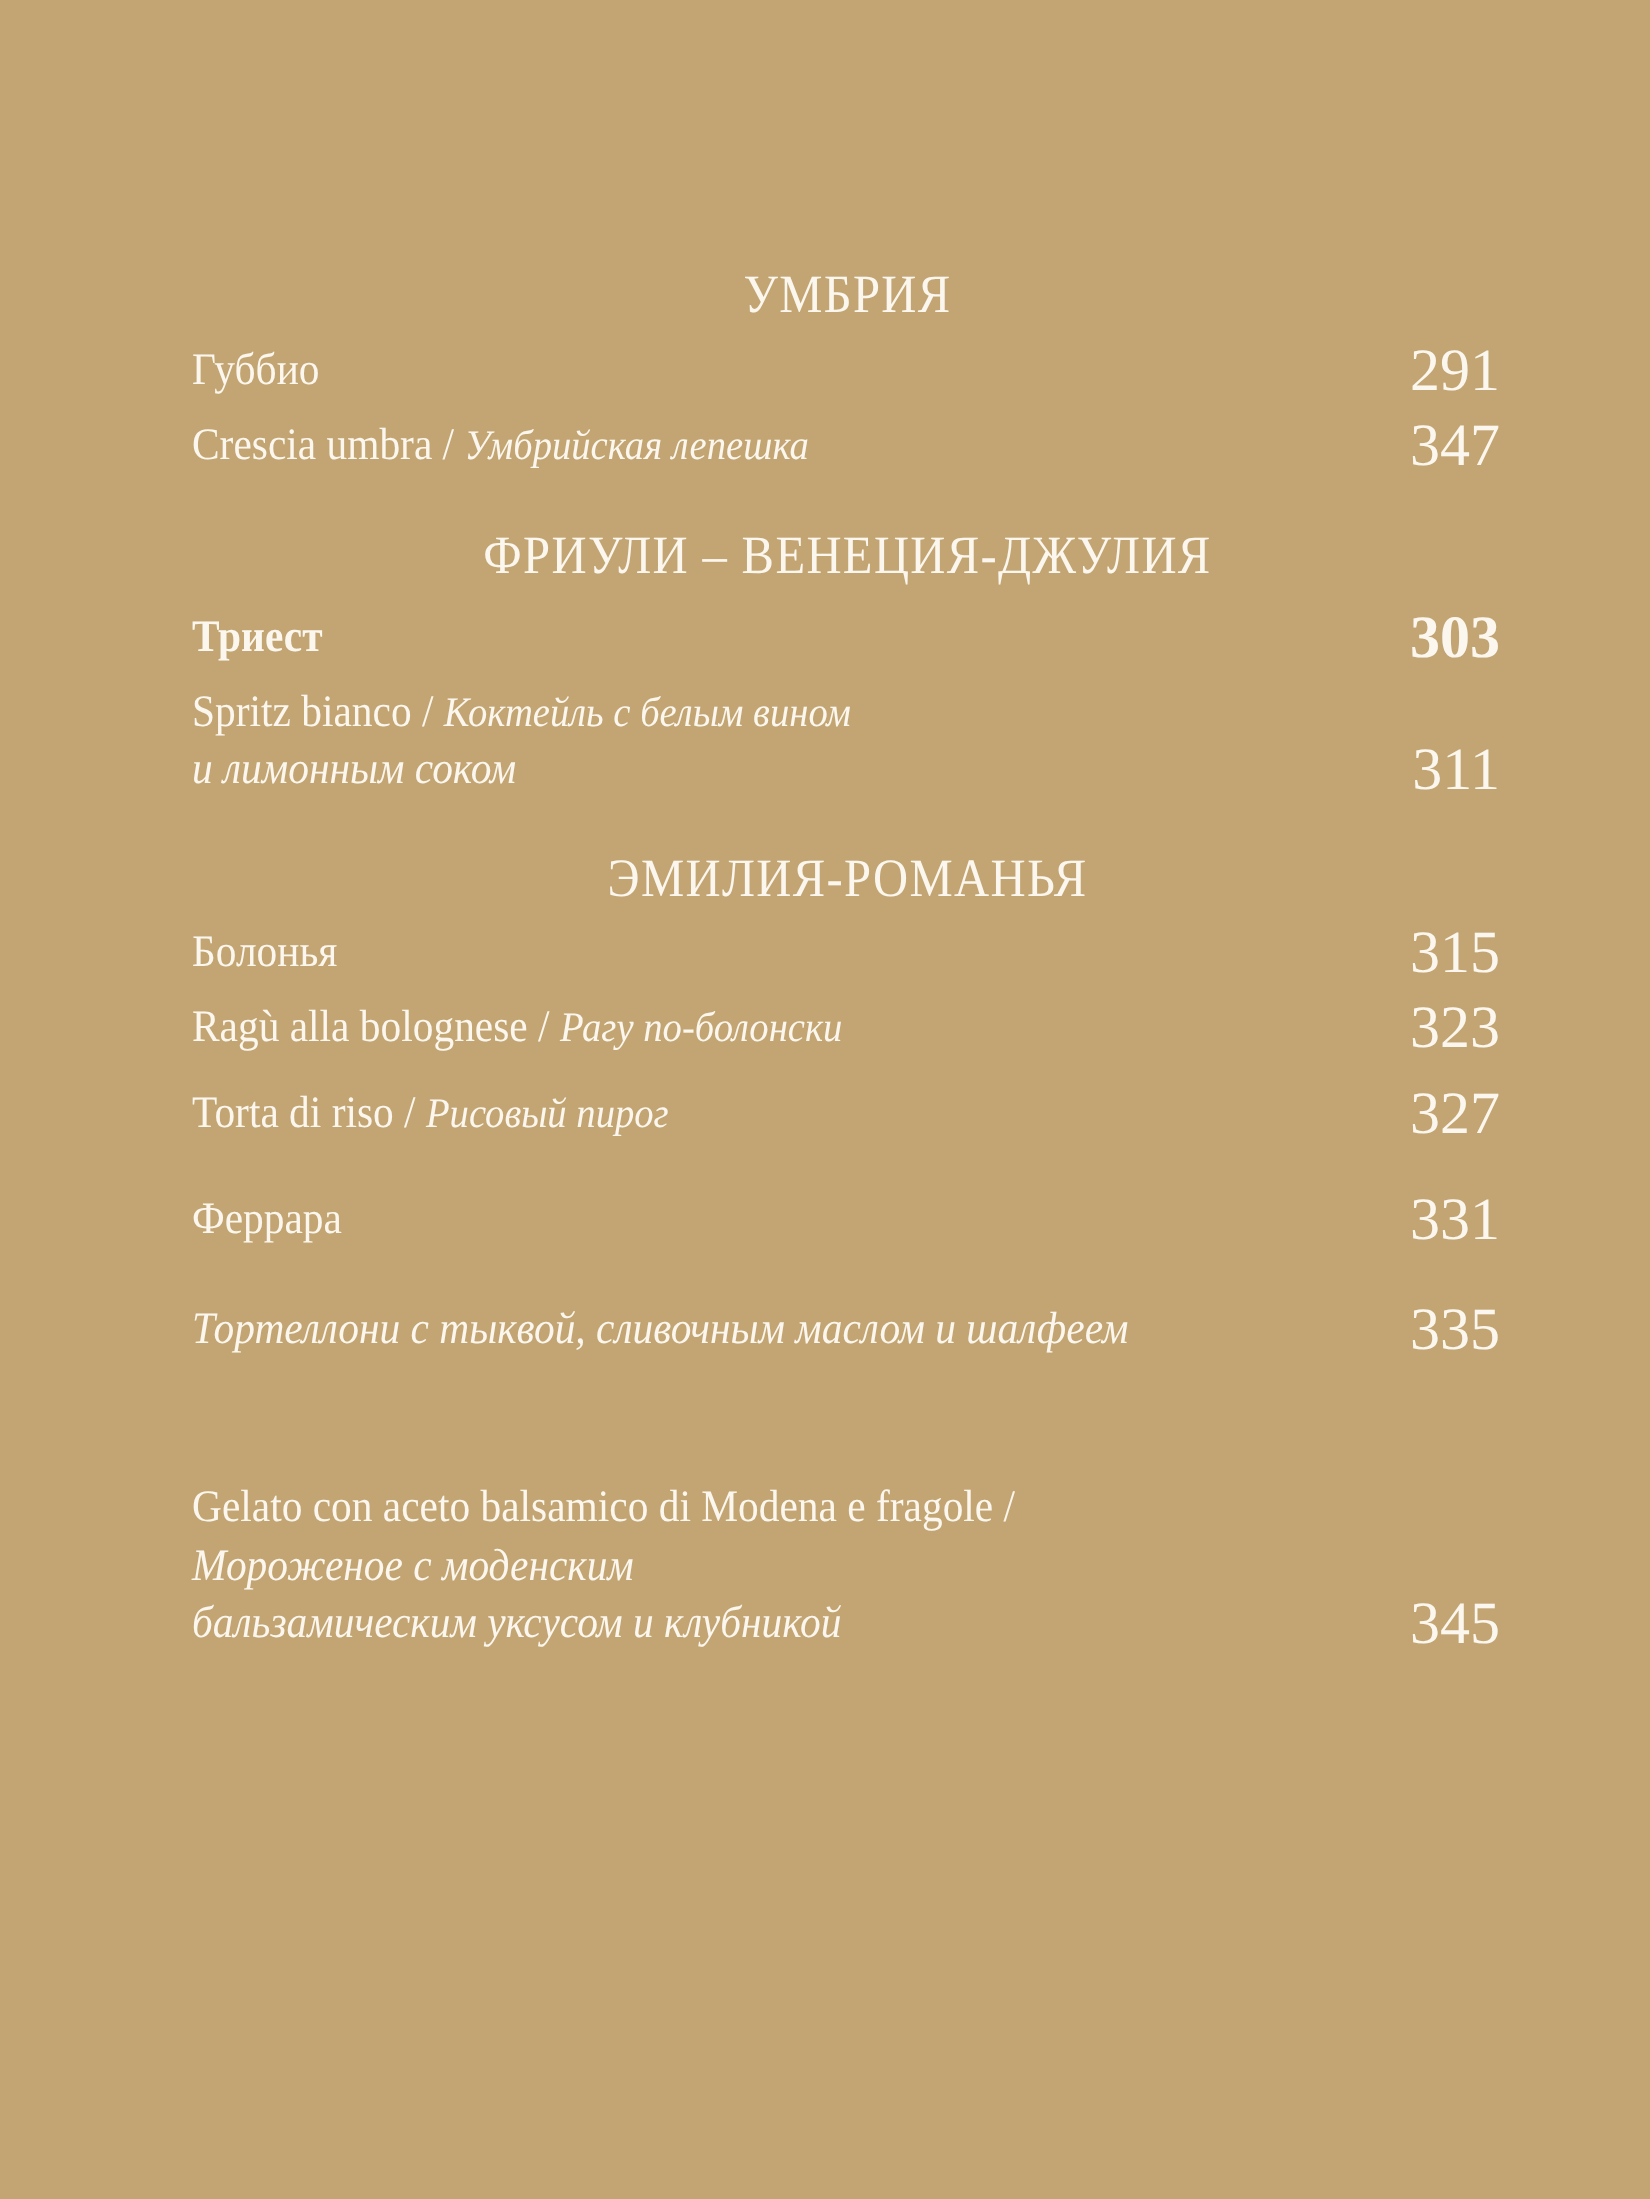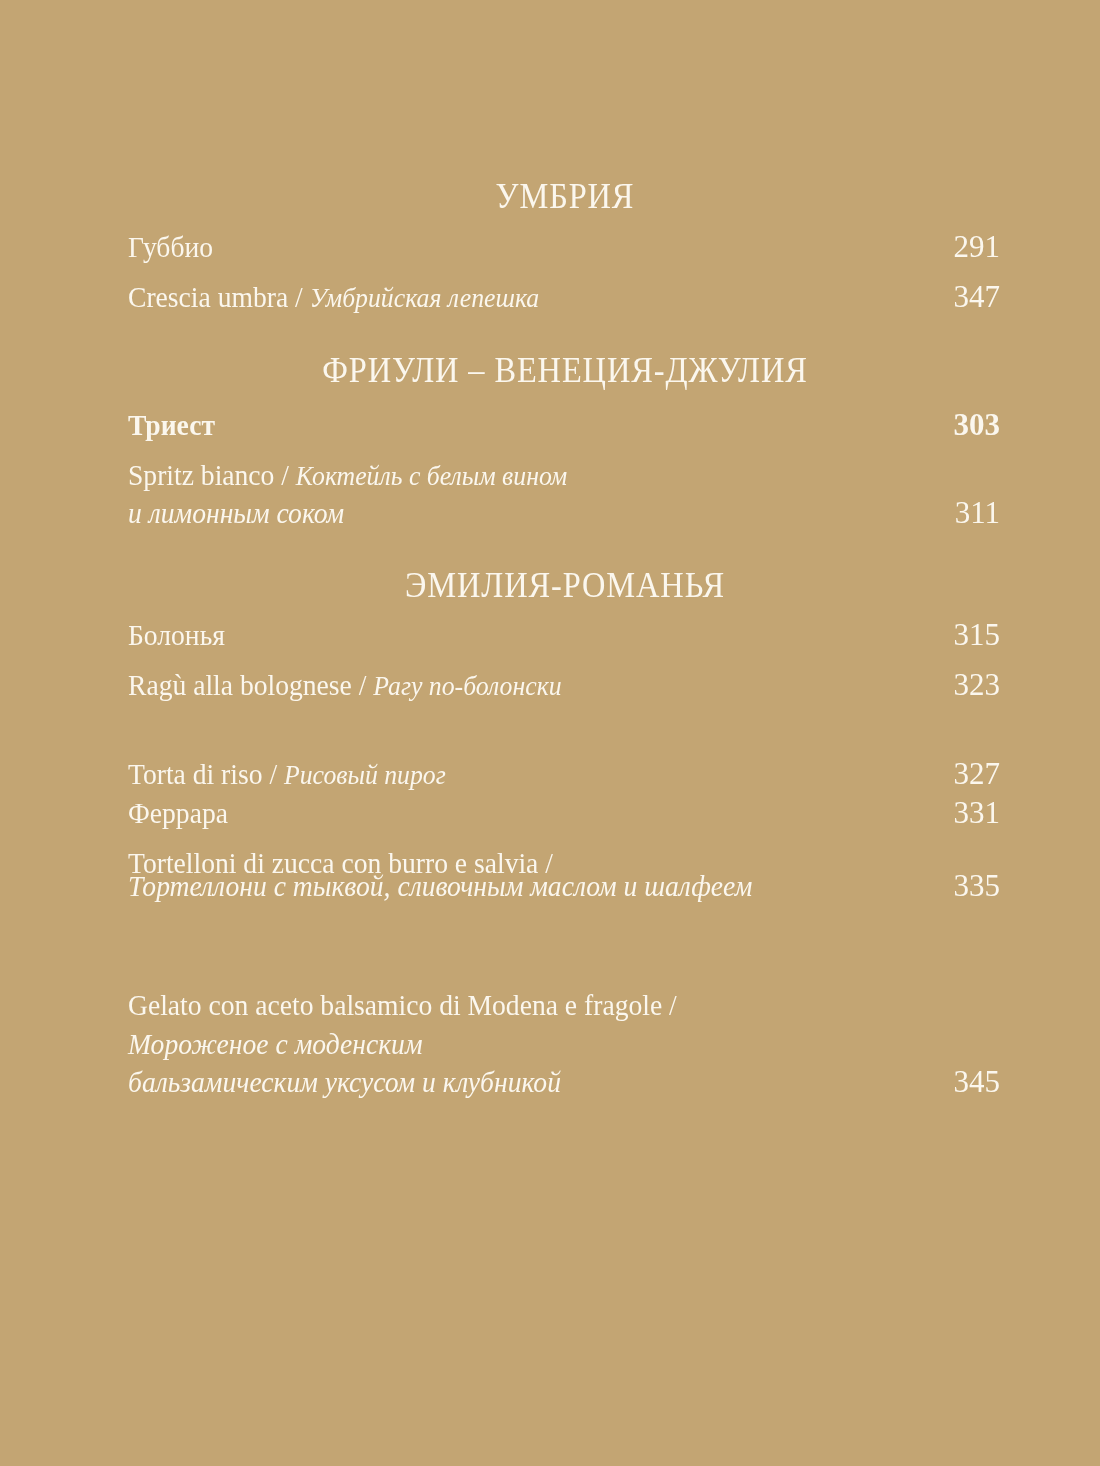--- a/index.html
+++ b/index.html
@@ -17,21 +17,21 @@
     transform:scaleX(0.9); transform-origin:565px 0;
   }
   .row { position:absolute; left:128px; width:872px; height:40px; }
   .row .t {
     position:absolute; left:0; top:0; white-space:nowrap;
     font-size:30px; line-height:34px;
     transform:scaleX(0.92); transform-origin:0 0;
   }
   .row .t .it { font-style:italic; font-size:28px; }
   .row .p {
-    position:absolute; right:0; top:0; font-size:31px; line-height:34px;
+    position:absolute; right:0; top:0; font-size:40px; line-height:34px;
     font-variant-numeric:oldstyle-nums;
   }
   .it-line { font-style:italic; font-size:28px; }
 </style>
 </head>
 <body>
 
 <div class="page">
 
   <div class="heading" style="top:176px;">УМБРИЯ</div>
@@ -67,33 +67,30 @@
     <span class="t">Болонья</span>
     <span class="p">315</span>
   </div>
 
   <div class="row" style="top:668px;">
     <span class="t"><span>Ragù alla bolognese / </span><span class="it">Рагу по-болонски</span></span>
     <span class="p">323</span>
   </div>
 
 
-  <div class="row" style="top:757px;">
+  <div class="row" style="top:725px;">
     <span class="t"><span>Torta di riso / </span><span class="it">Рисовый пирог</span></span>
     <span class="p">327</span>
   </div>
 
   <div class="row" style="top:796px;">
     <span class="t">Феррара</span>
     <span class="p">331</span>
   </div>
 
-  <div class="row" style="top:846px;">
-    <span class="t">Tortelloni di zucca con burro e salvia /</span>
-  </div>
   <div class="row" style="top:869px;text-decoration:underline;">
     <span class="t it-line">Тортеллони с тыквой, сливочным маслом и шалфеем</span>
     <span class="p">335</span>
   </div>
 
 
   <div class="row" style="top:1027px;">
     <span class="t it-line">Мороженое с моденским</span>
   </div>
   <div class="row" style="top:988px;">

